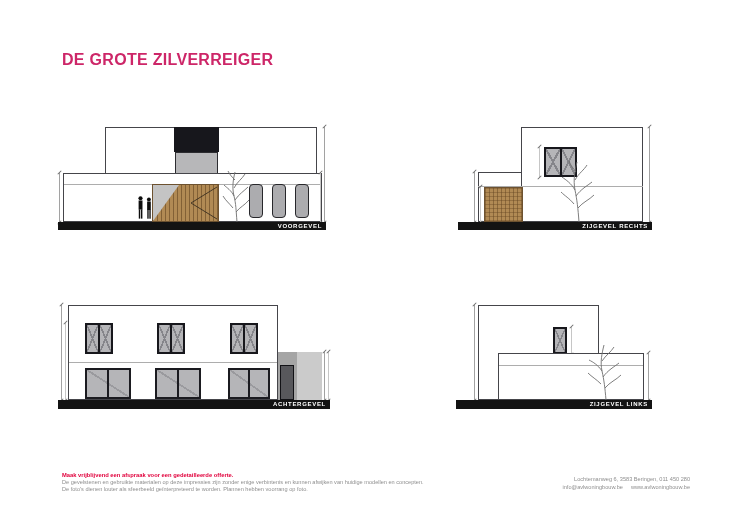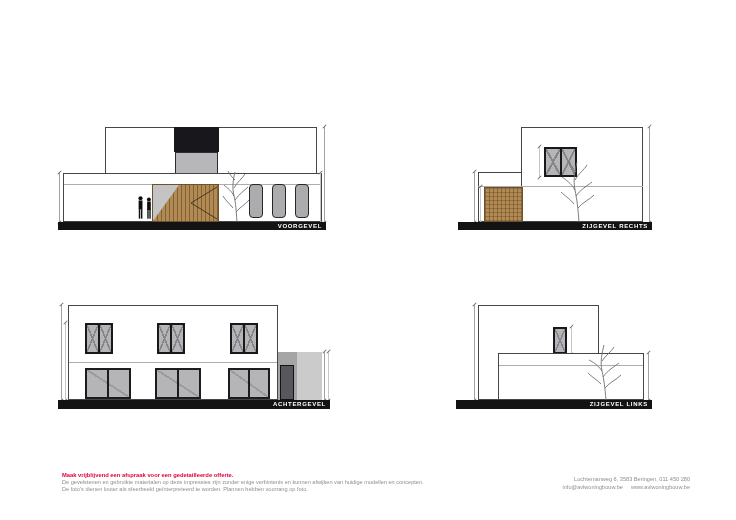--- a/index.html
+++ b/index.html
@@ -55,20 +55,21 @@
   .footer-note  { color:#8f8f8f; font-size:5.6px; line-height:7px; }
   .footer-right { position:absolute; right:46px; top:475px; text-align:right;
                   color:#8f8f8f; font-size:5.6px; line-height:8px; }
   .footer-right .sep { display:inline-block; width:8px; }
 </style>
 </head>
 <body>
 
 <div class="sheet">
 
+  <div class="page-title">DE GROTE ZILVERREIGER</div>
 
   <div class="drawing" style="left:56px; top:118px; width:272px; height:116px;">
 
     <div class="vol" style="left:49px; top:9px; width:212px; height:47px;"></div>
     <div style="position:absolute; left:118px; top:9px; width:45px; height:25px; background:#17171c;"></div>
     <div style="position:absolute; left:119px; top:34px; width:43px; height:33px; background:#b7b7b9; border:1px solid #2c2c30;"></div>
 
     <div class="vol" style="left:7px; top:55px; width:259px; height:49px;"></div>
     <div class="line-h" style="left:8px; top:66px; width:257px;"></div>
 

